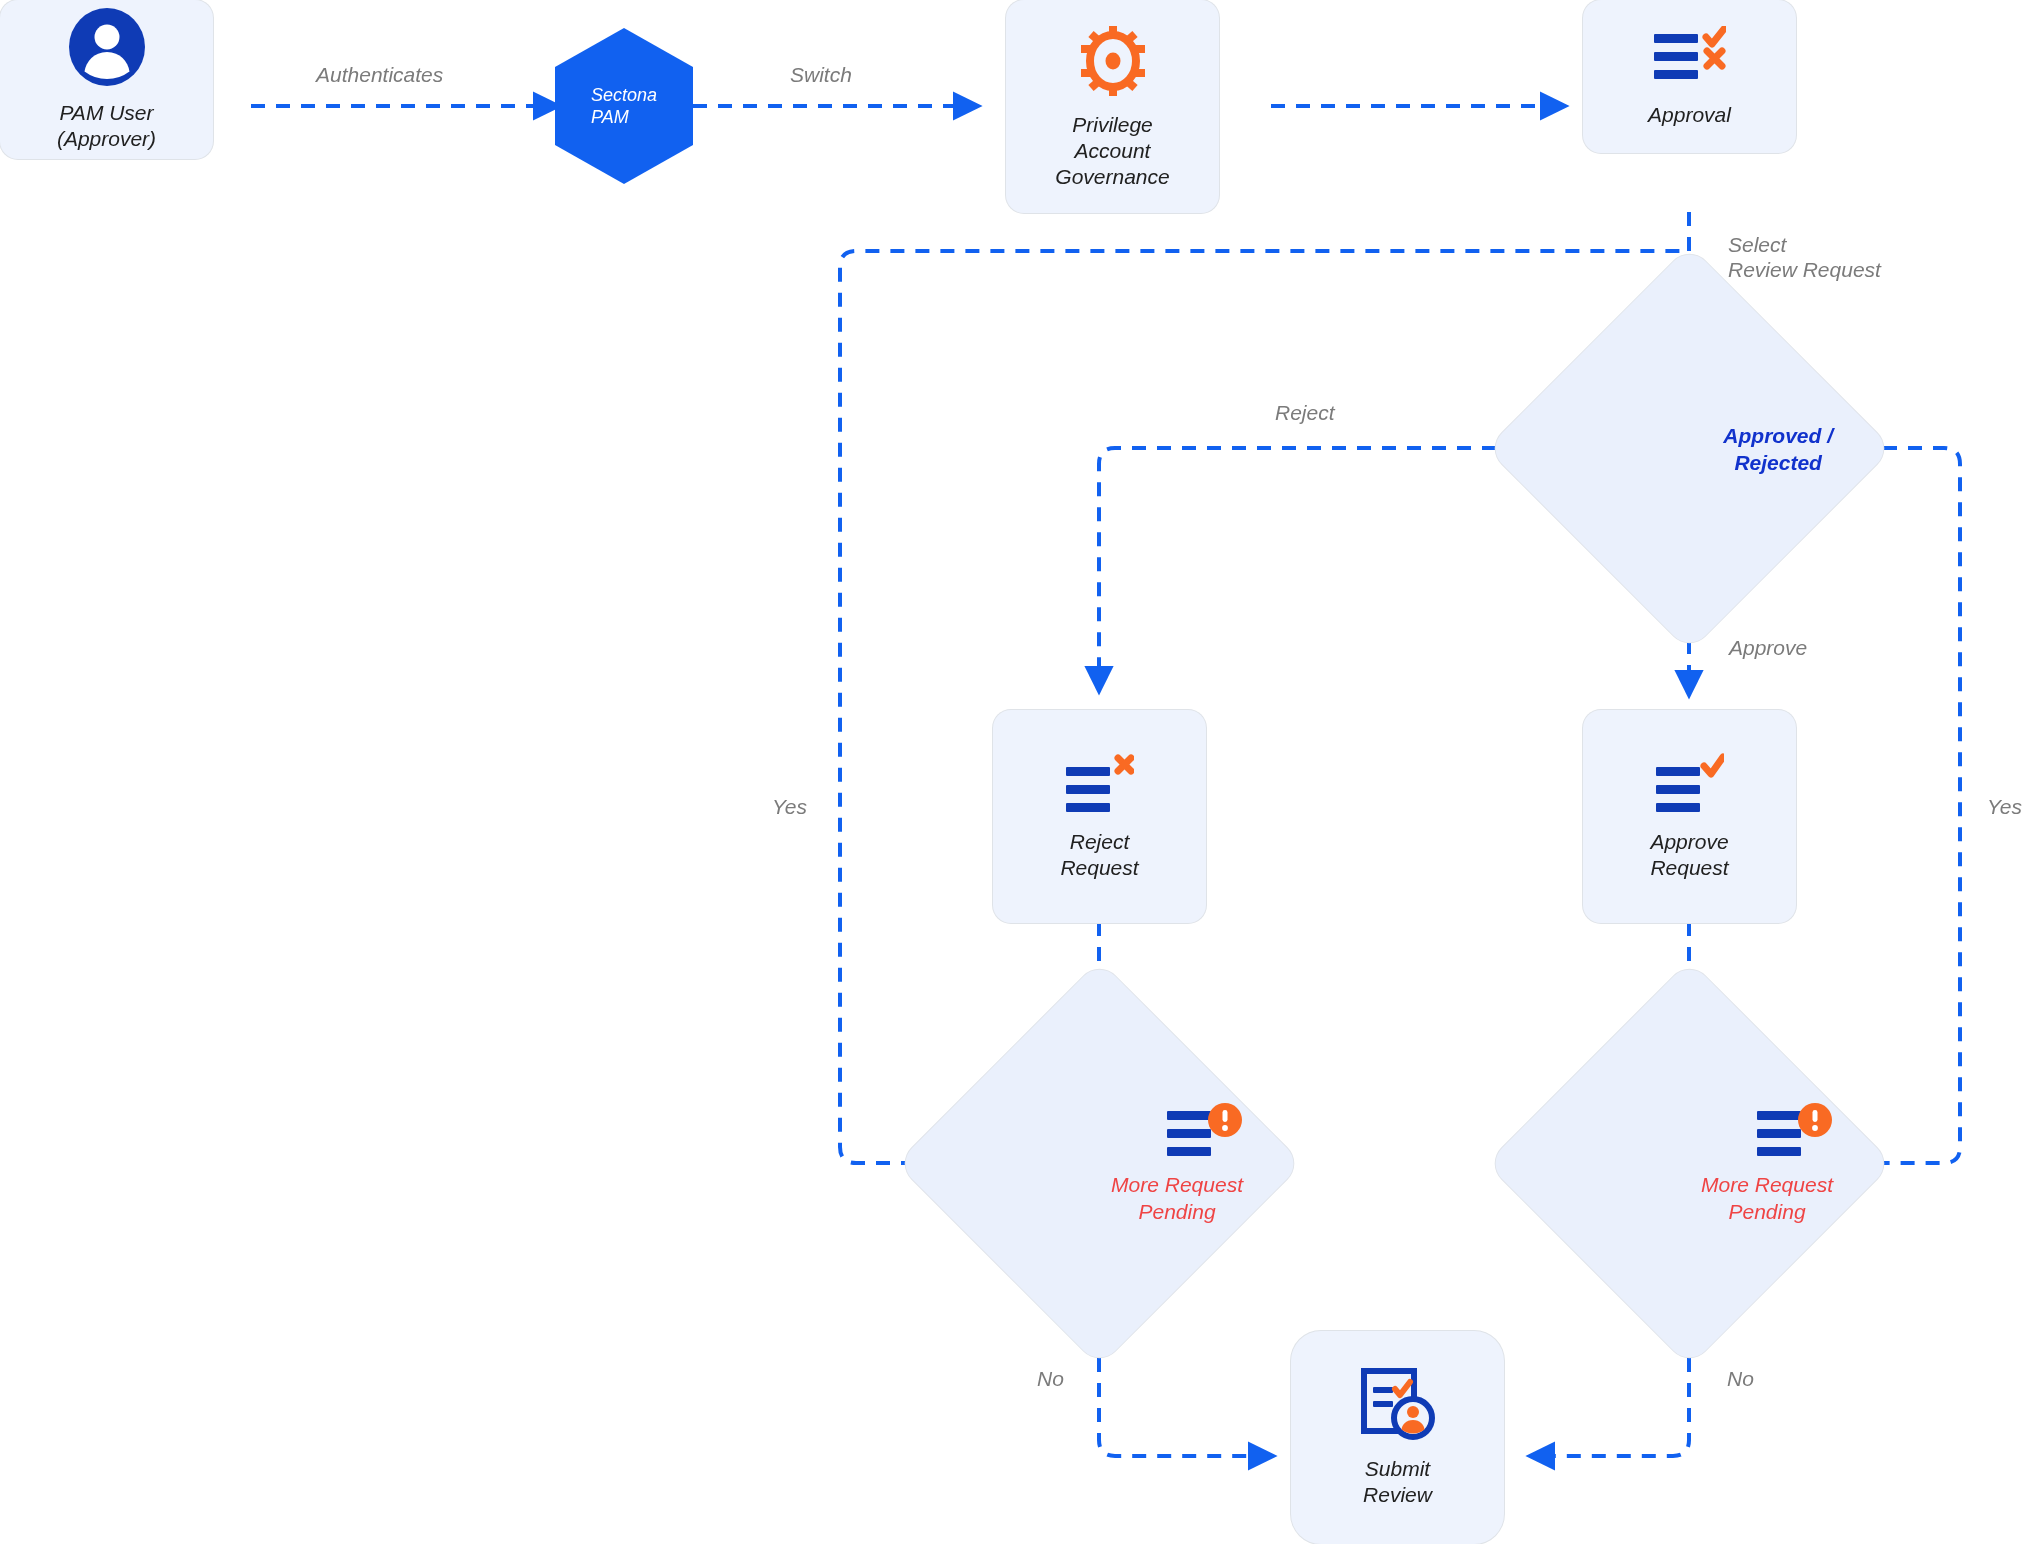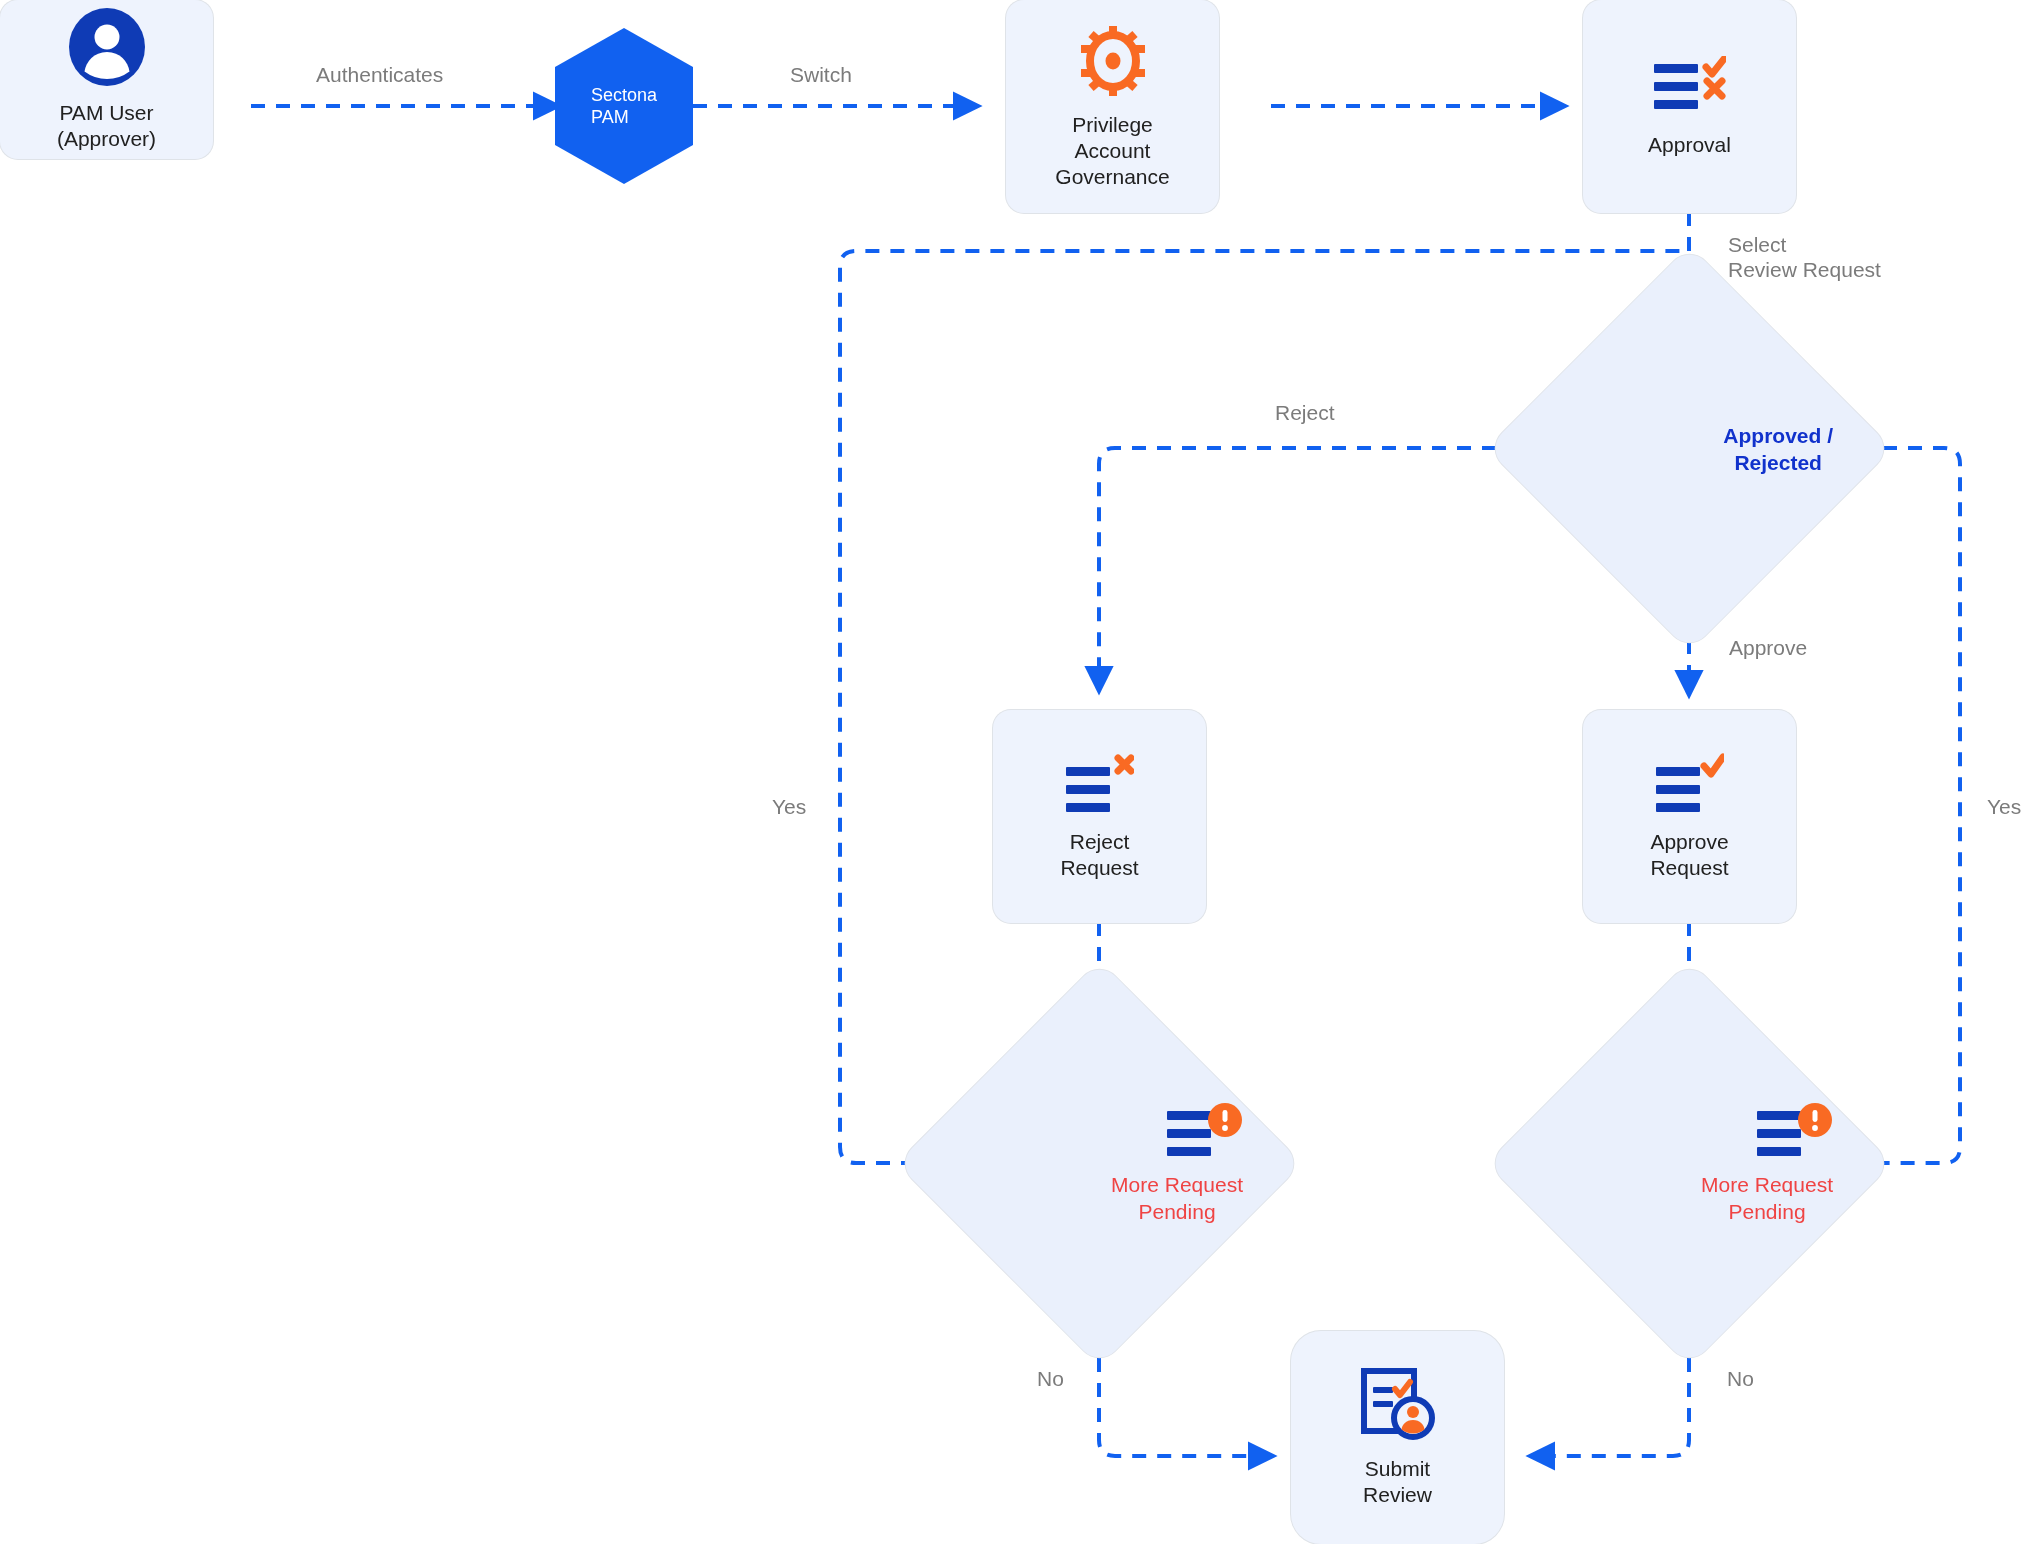--- a/index.html
+++ b/index.html
@@ -7,20 +7,21 @@
     padding: 0;
     background: #ffffff;
     font-family: "Liberation Sans", sans-serif;
   }
   #canvas {
     position: relative;
     width: 2026px;
     height: 1544px;
     background: #ffffff;
     overflow: hidden;
+    font-style: italic;
   }
   svg.edges {
     position: absolute;
     left: 0;
     top: 0;
     width: 2026px;
     height: 1544px;
     pointer-events: none;
   }
   .node {
@@ -204,21 +205,21 @@
           <line x1="20" y1="57" x2="12" y2="64"></line>
         </g>
         <ellipse cx="34" cy="37" rx="7.5" ry="8.5" fill="#f96a23"></ellipse>
       </svg>
     </span>
     <div class="card-label">Privilege
 Account
 Governance</div>
   </div>
 
-  <div class="node card" style="left:1583px; top:0px; width:213px; height:213px;">
+  <div class="node card" style="left:1583px; top:0px; width:213px; height:153px;">
     <span>
       <svg class="icon-svg" width="72" height="62" viewBox="0 0 72 62">
         <g fill="#0f3bb5">
           <rect x="0" y="8" width="44" height="9" rx="1"></rect>
           <rect x="0" y="26" width="44" height="9" rx="1"></rect>
           <rect x="0" y="44" width="44" height="9" rx="1"></rect>
         </g>
         <path d="M52 11 L58 18 L70 3" stroke="#f96a23" stroke-width="7" fill="none" stroke-linecap="round" stroke-linejoin="round"></path>
         <g stroke="#f96a23" stroke-width="7" stroke-linecap="round">
           <line x1="53" y1="25" x2="68" y2="40"></line>

